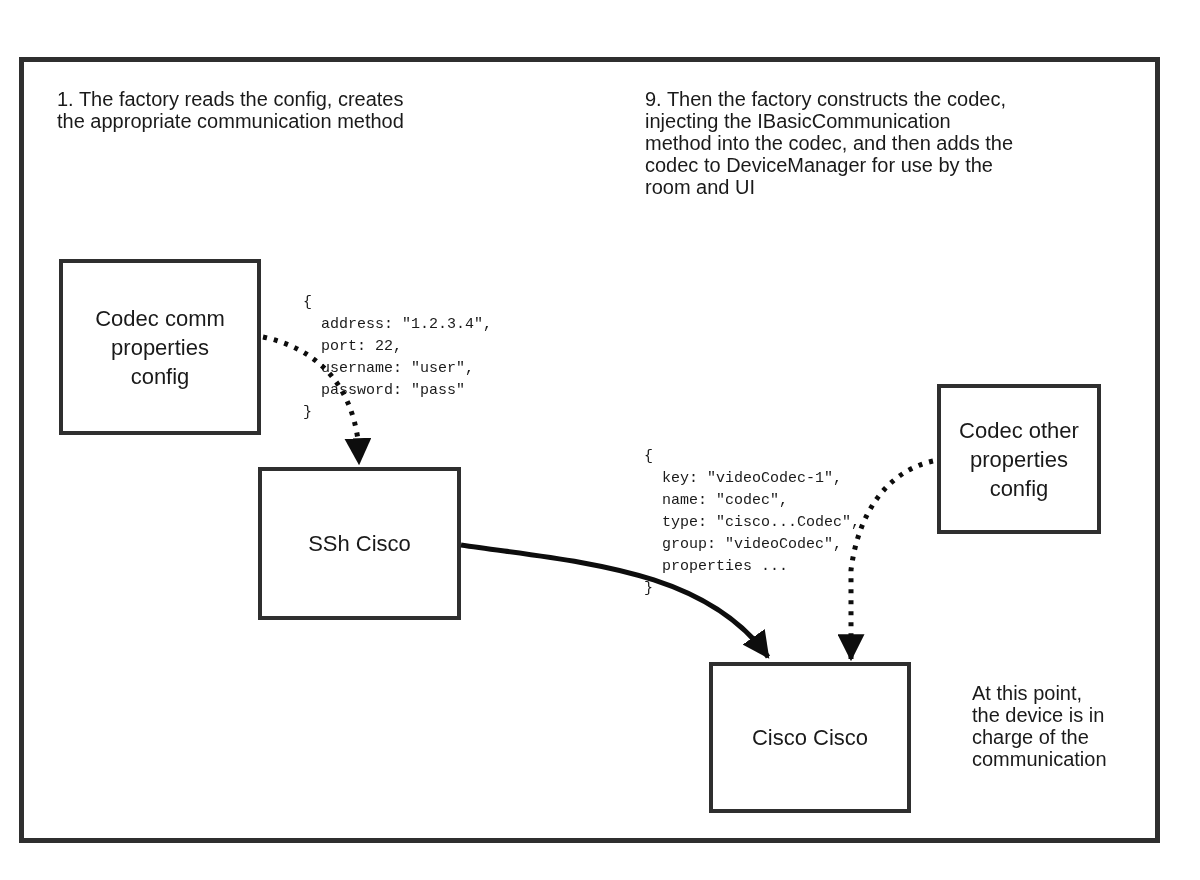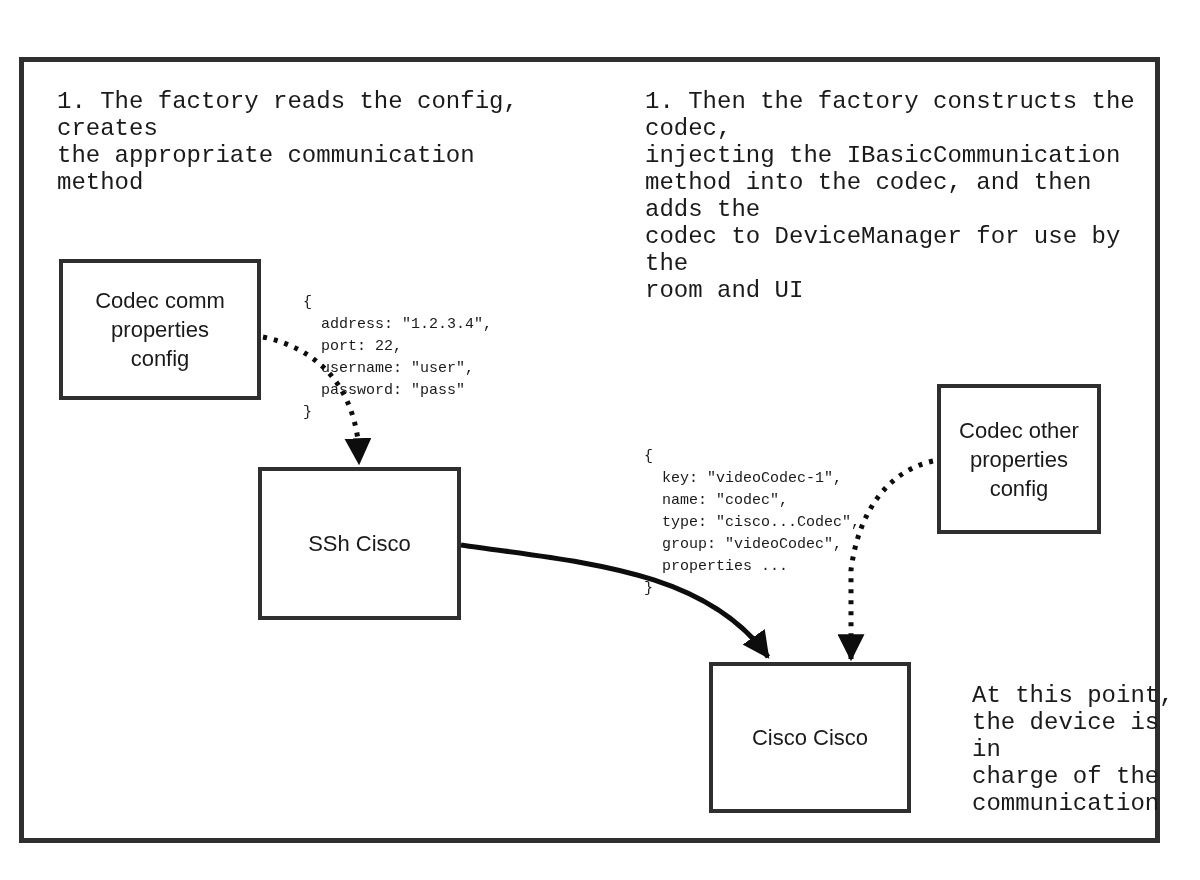--- a/index.html
+++ b/index.html
@@ -18,37 +18,36 @@
     overflow:hidden;
   }
   .canvas{position:absolute;left:0;top:0;width:1200px;height:880px;}
   .frame{
     position:absolute;left:19px;top:57px;width:1141px;height:786px;
     border:5px solid var(--border-color);
     background:transparent;
   }
   .note{
     position:absolute;
-    font-size:24px;line-height:27px;
+    font-size:20px;line-height:22px;
     white-space:pre-line;
-    font-family:Liberation Mono, monospace;
   }
   #note1{left:57px;top:88px;width:470px;}
   #note2{left:645px;top:88px;width:490px;}
   #note3{left:972px;top:682px;width:215px;}
   .node{
     position:absolute;
     border:4px solid var(--border-color);
     background:#ffffff;
     display:flex;align-items:center;justify-content:center;
     text-align:center;
     font-size:22px;line-height:29px;
     white-space:pre-line;
   }
-  #box-codec-comm{left:59px;top:259px;width:202px;height:141px;}
+  #box-codec-comm{left:59px;top:259px;width:202px;height:176px;}
   #box-ssh{left:258px;top:467px;width:203px;height:153px;}
   #box-codec-other{left:937px;top:384px;width:164px;height:150px;}
   #box-cisco{left:709px;top:662px;width:202px;height:151px;}
   .code{
     position:absolute;
     font-family:"Liberation Mono", monospace;
     font-size:15px;line-height:22px;
     white-space:pre;
   }
   #code1{left:303px;top:292px;}
@@ -64,21 +63,21 @@
 </head>
 <body>
 
 <div class="canvas">
 
   <div class="frame"></div>
 
   <div class="note" id="note1">1. The factory reads the config, creates
 the appropriate communication method</div>
 
-  <div class="note" id="note2">1. Then the factory constructs the codec,
+  <div class="note" id="note2">9. Then the factory constructs the codec,
 injecting the IBasicCommunication
 method into the codec, and then adds the
 codec to DeviceManager for use by the
 room and UI</div>
 
   <div class="node" id="box-codec-comm">
     <span>Codec comm
 properties
 config</span>
   </div>

